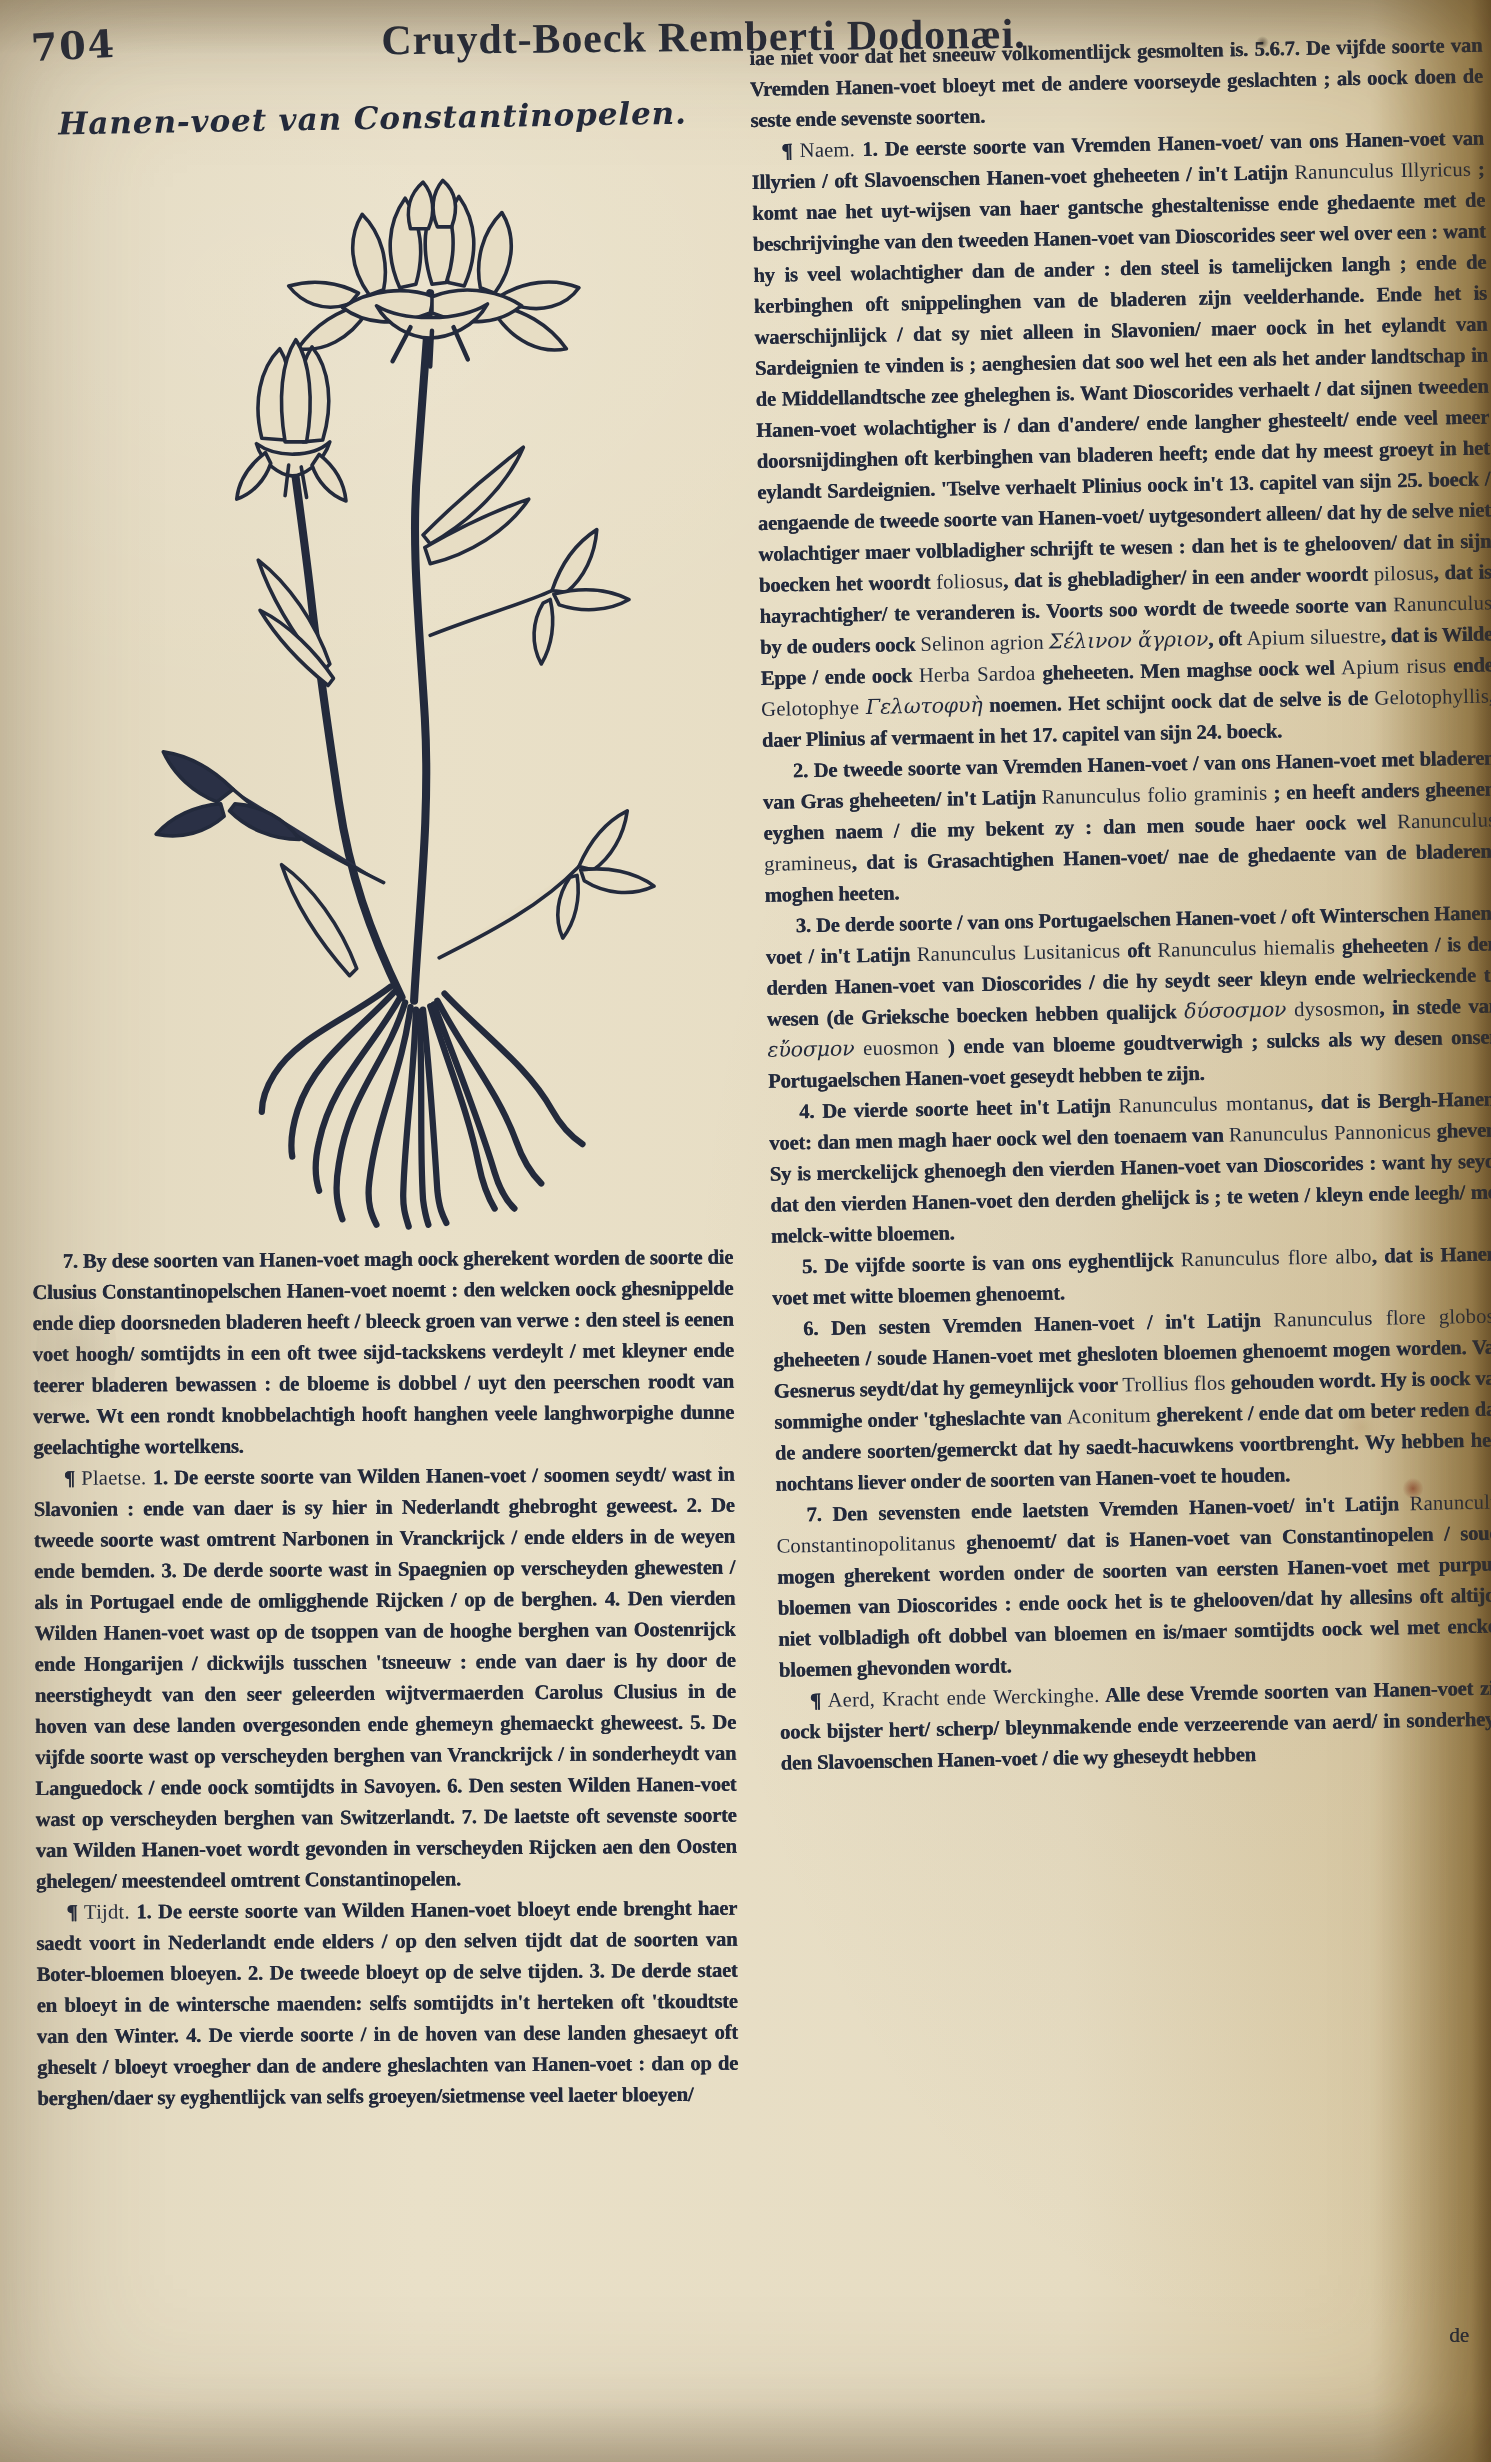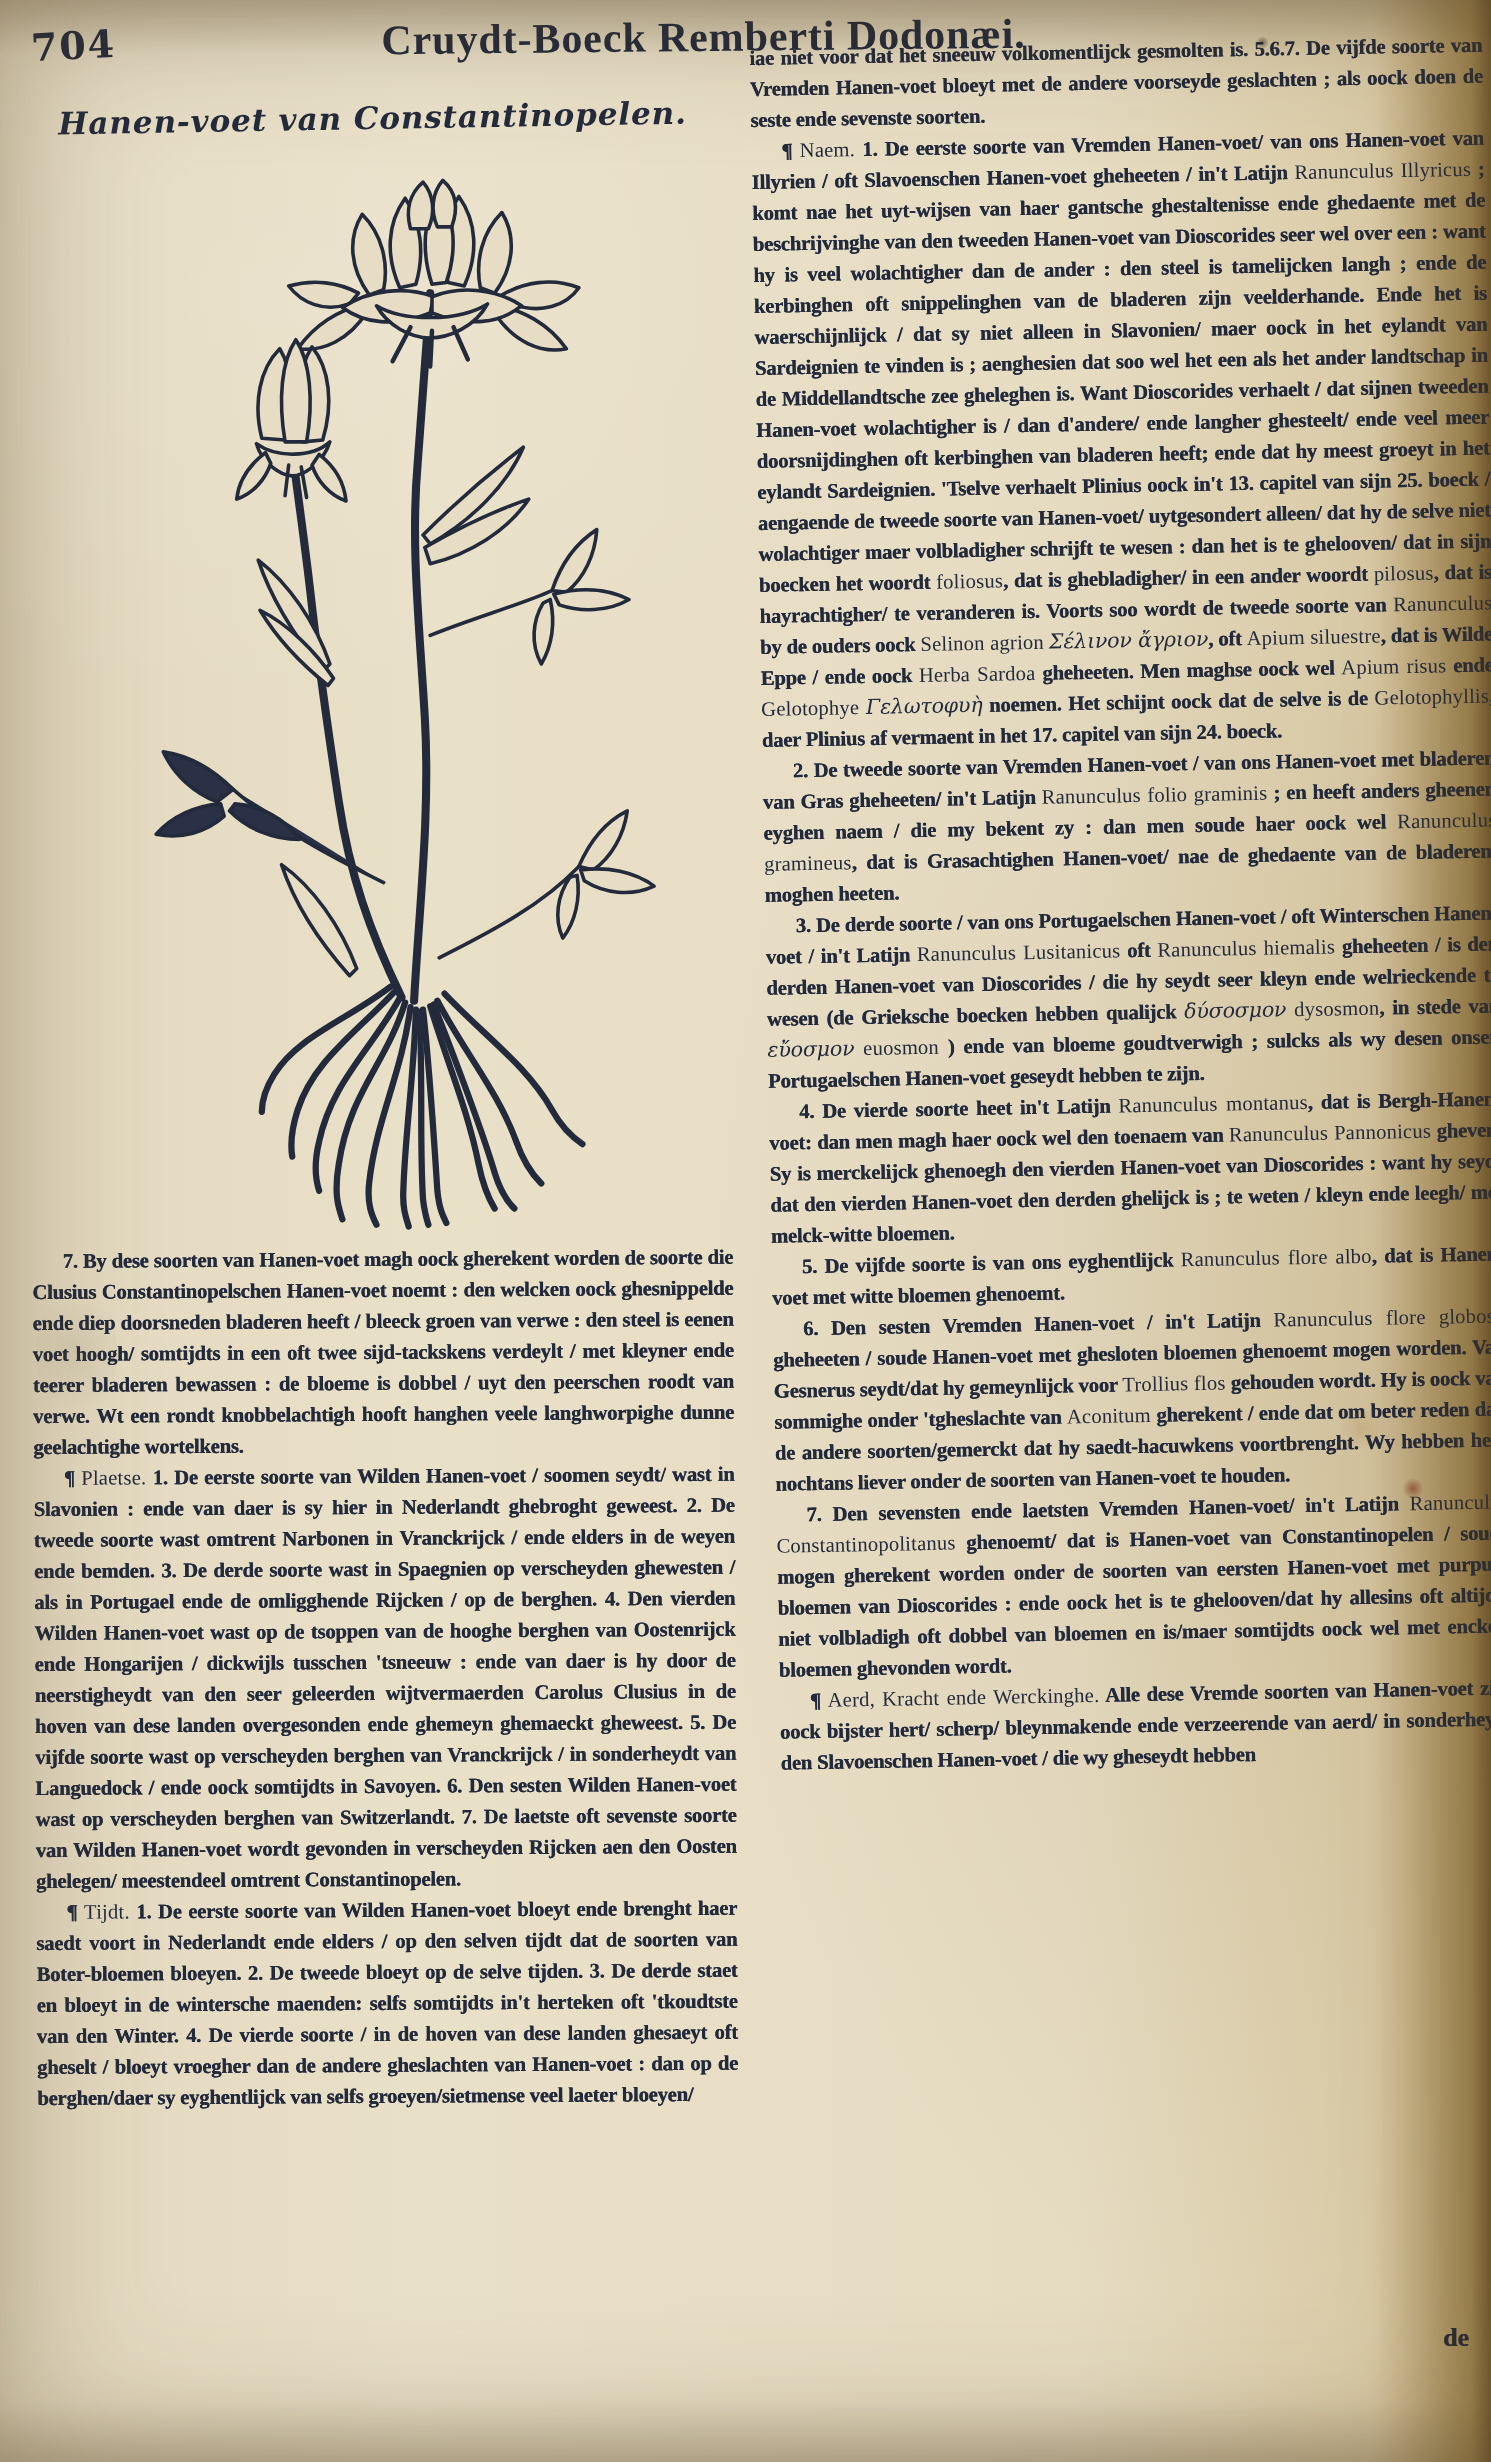--- a/index.html
+++ b/index.html
@@ -59,21 +59,21 @@
     text-shadow:0.4px 0 0 currentColor;
   }
   .textcol .para.flush{text-indent:0;}
   .textcol .roman{font-weight:400;text-shadow:none;letter-spacing:0.2px;}
   .textcol .greek{font-weight:400;font-style:italic;font-family:"DejaVu Serif",serif;text-shadow:none;}
   #left-paras{left:32px;top:1246px;width:701px;transform:rotate(-.35deg);transform-origin:left top;}
   #right-paras{left:749px;top:43px;width:733px;transform:rotate(-1.05deg);transform-origin:left top;}
 
   .catchword{
     position:absolute;right:23px;top:2323px;
-    font-size:26px;font-weight:700;text-shadow:0.4px 0 0 currentColor;
+    font-size:21px;font-weight:400;text-shadow:0.4px 0 0 currentColor;
     font-family:"Liberation Serif",serif;
   }
 
   .woodcut path, .woodcut ellipse{stroke:var(--ink,#232a3c);}
 </style>
 </head>
 <body>
 
 <div class="page">
 

